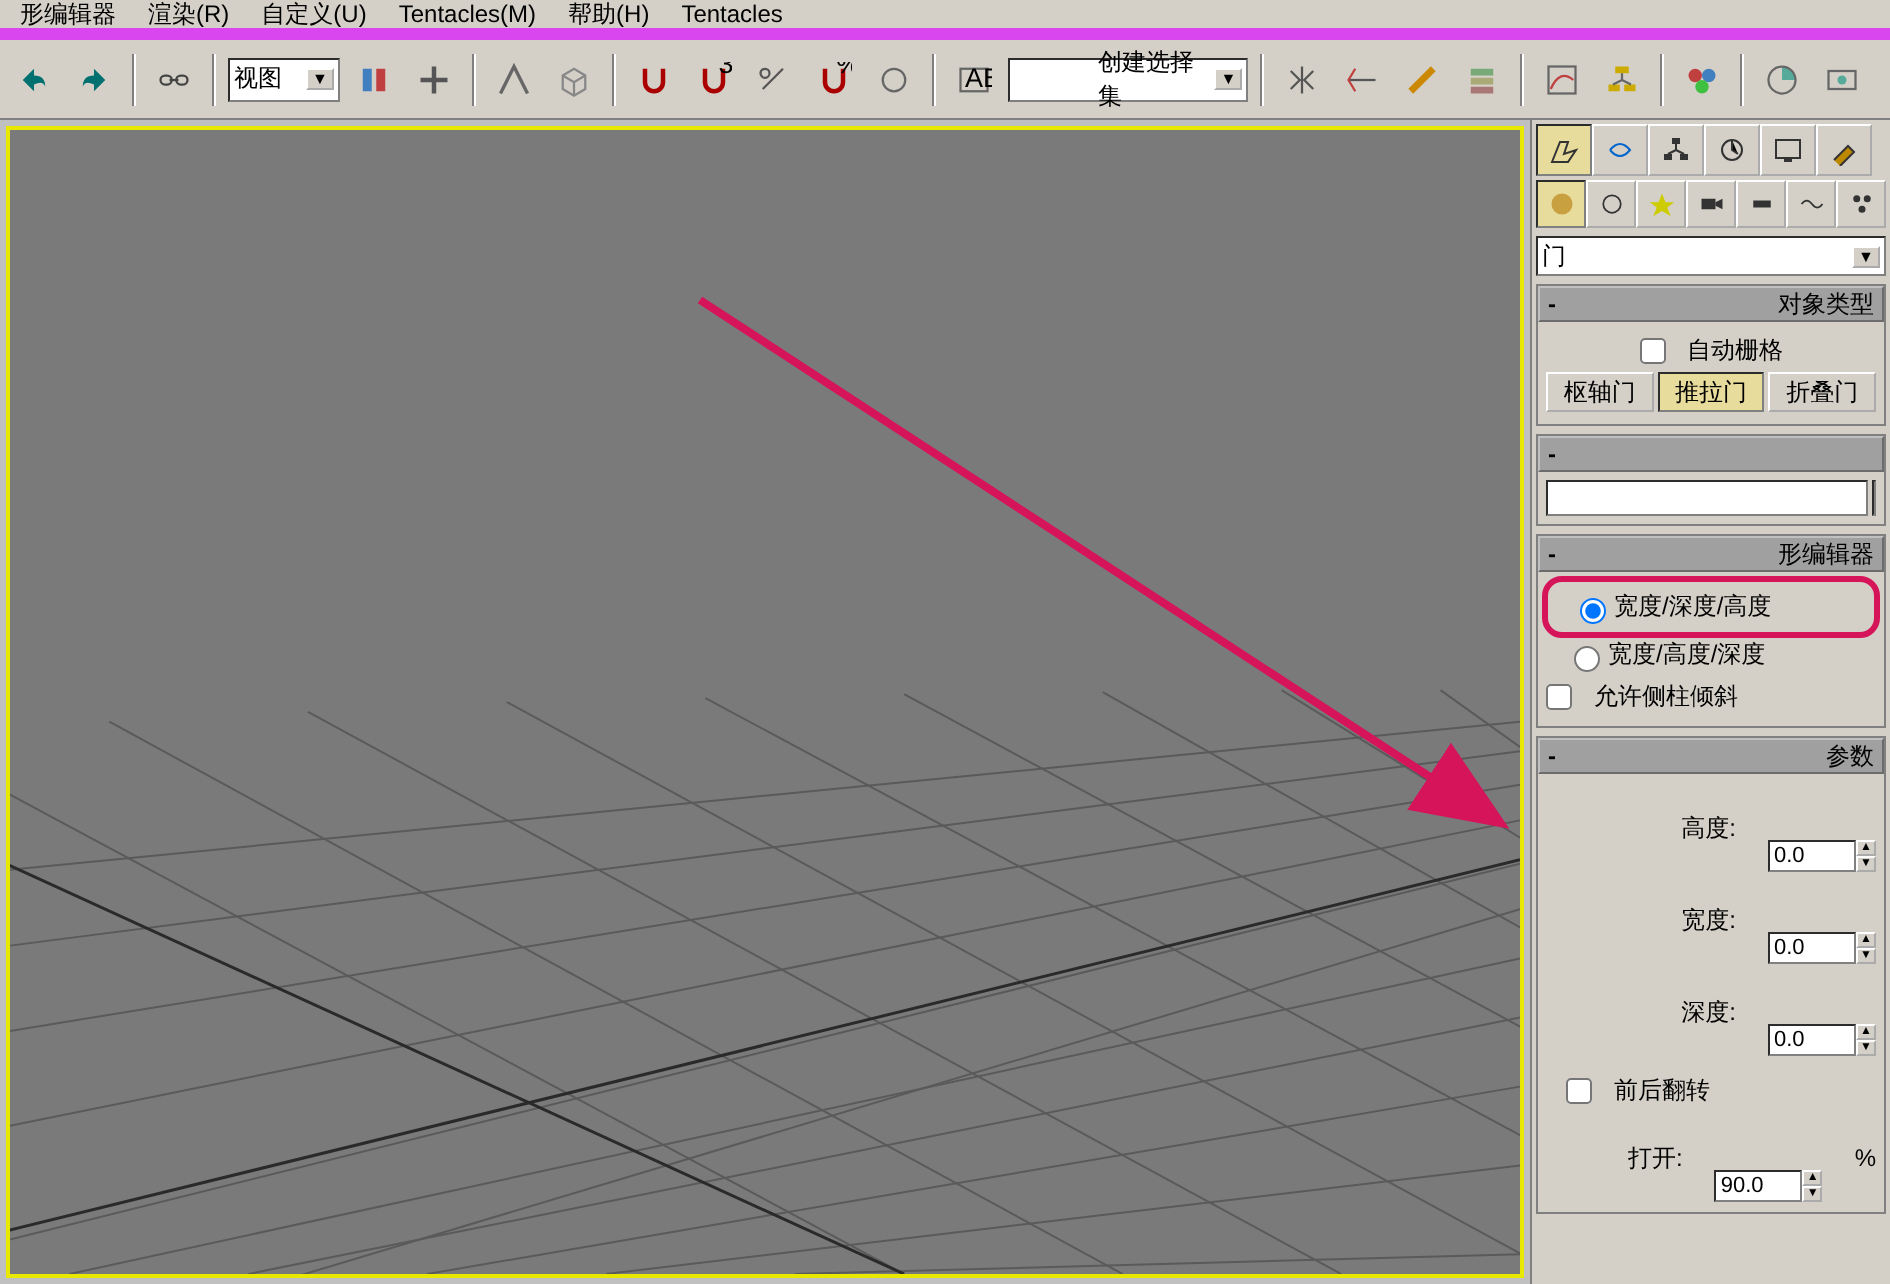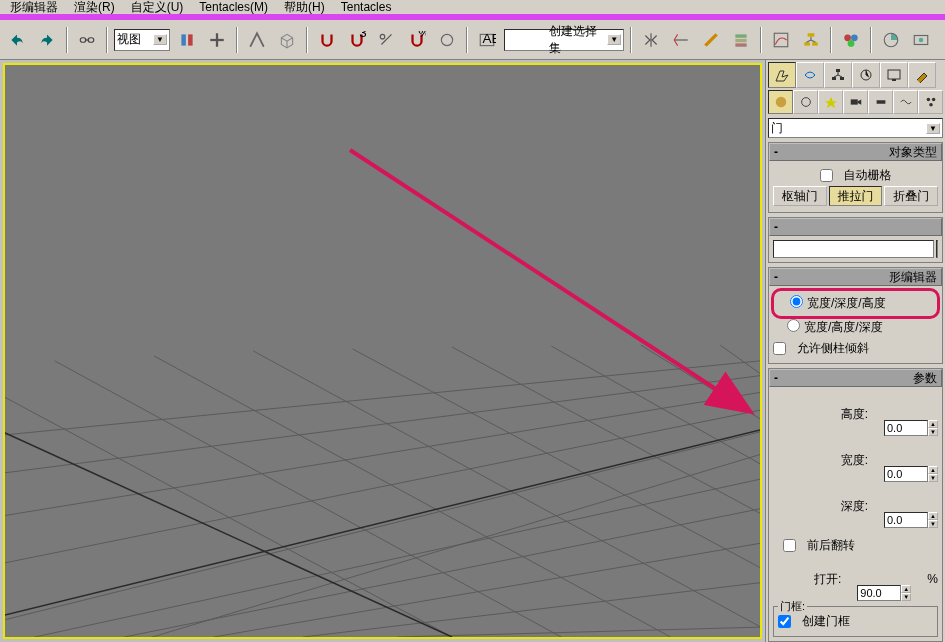--- a/index.html
+++ b/index.html
@@ -42,21 +42,21 @@
 .checkbox-row input[type=checkbox] { width: 13px; height: 13px; }
 
 .btn-grid { display: grid; grid-template-columns: 1fr 1fr 1fr; gap: 2px; }
 .obj-btn { height: 20px; border: 1px outset #fff; background: #d4d0c8; text-align: center; line-height: 18px; cursor: pointer; }
 .obj-btn.active { background: #e8dc9c; border: 1px inset #808080; }
 
 .color-row { display: flex; gap: 2px; align-items: center; }
 .name-input { flex: 1; height: 18px; border: 1px inset #808080; background: white; padding: 0 2px; }
 .color-swatch { width: 24px; height: 18px; background: #d89878; border: 1px inset #808080; }
 
-.radio-row { display: flex; align-items: flex-start; gap: 4px; padding: 2px 0 2px 14px; }
+.radio-row { display: flex; align-items: flex-end; gap: 4px; padding: 2px 0 2px 14px; }
 .radio-row input[type=radio] { width: 13px; height: 13px; }
 .highlight-box { border: 3px solid #d6145a; border-radius: 10px; padding: 2px; margin: -2px; }
 
 .param-row { display: flex; align-items: center; justify-content: flex-end; gap: 16px; padding: 1px 0; }
 .param-label { text-align: right; }
 .spinner { display: flex; margin-top: 28px; }
 .spinner-input { width: 44px; height: 16px; border: 1px inset #808080; background: white; padding: 0 2px; font-size: 11px; }
 .spinner-btns { display: flex; flex-direction: column; }
 .spinner-btn { width: 10px; height: 8px; border: 1px outset #fff; background: #d4d0c8; font-size: 6px; line-height: 6px; text-align: center; }
 
@@ -452,23 +452,16 @@
           <span class="param-label">打开:</span>
           <div class="spinner">
             <input class="spinner-input" value="90.0" style="">
             <div class="spinner-btns">
                 <div class="spinner-btn">▲</div>
                 <div class="spinner-btn">▼</div>
               </div>
           </div>
           <span>%</span>
         </div>
-        <div class="fieldset">
-          <span class="fieldset-label">门框:</span>
-          <div class="checkbox-row">
-            <input type="checkbox" checked="" style="">
-            <span>创建门框</span>
-          </div>
-        </div>
       </div>
     </div>
   </div>
 </div>
 
 </body></html>

